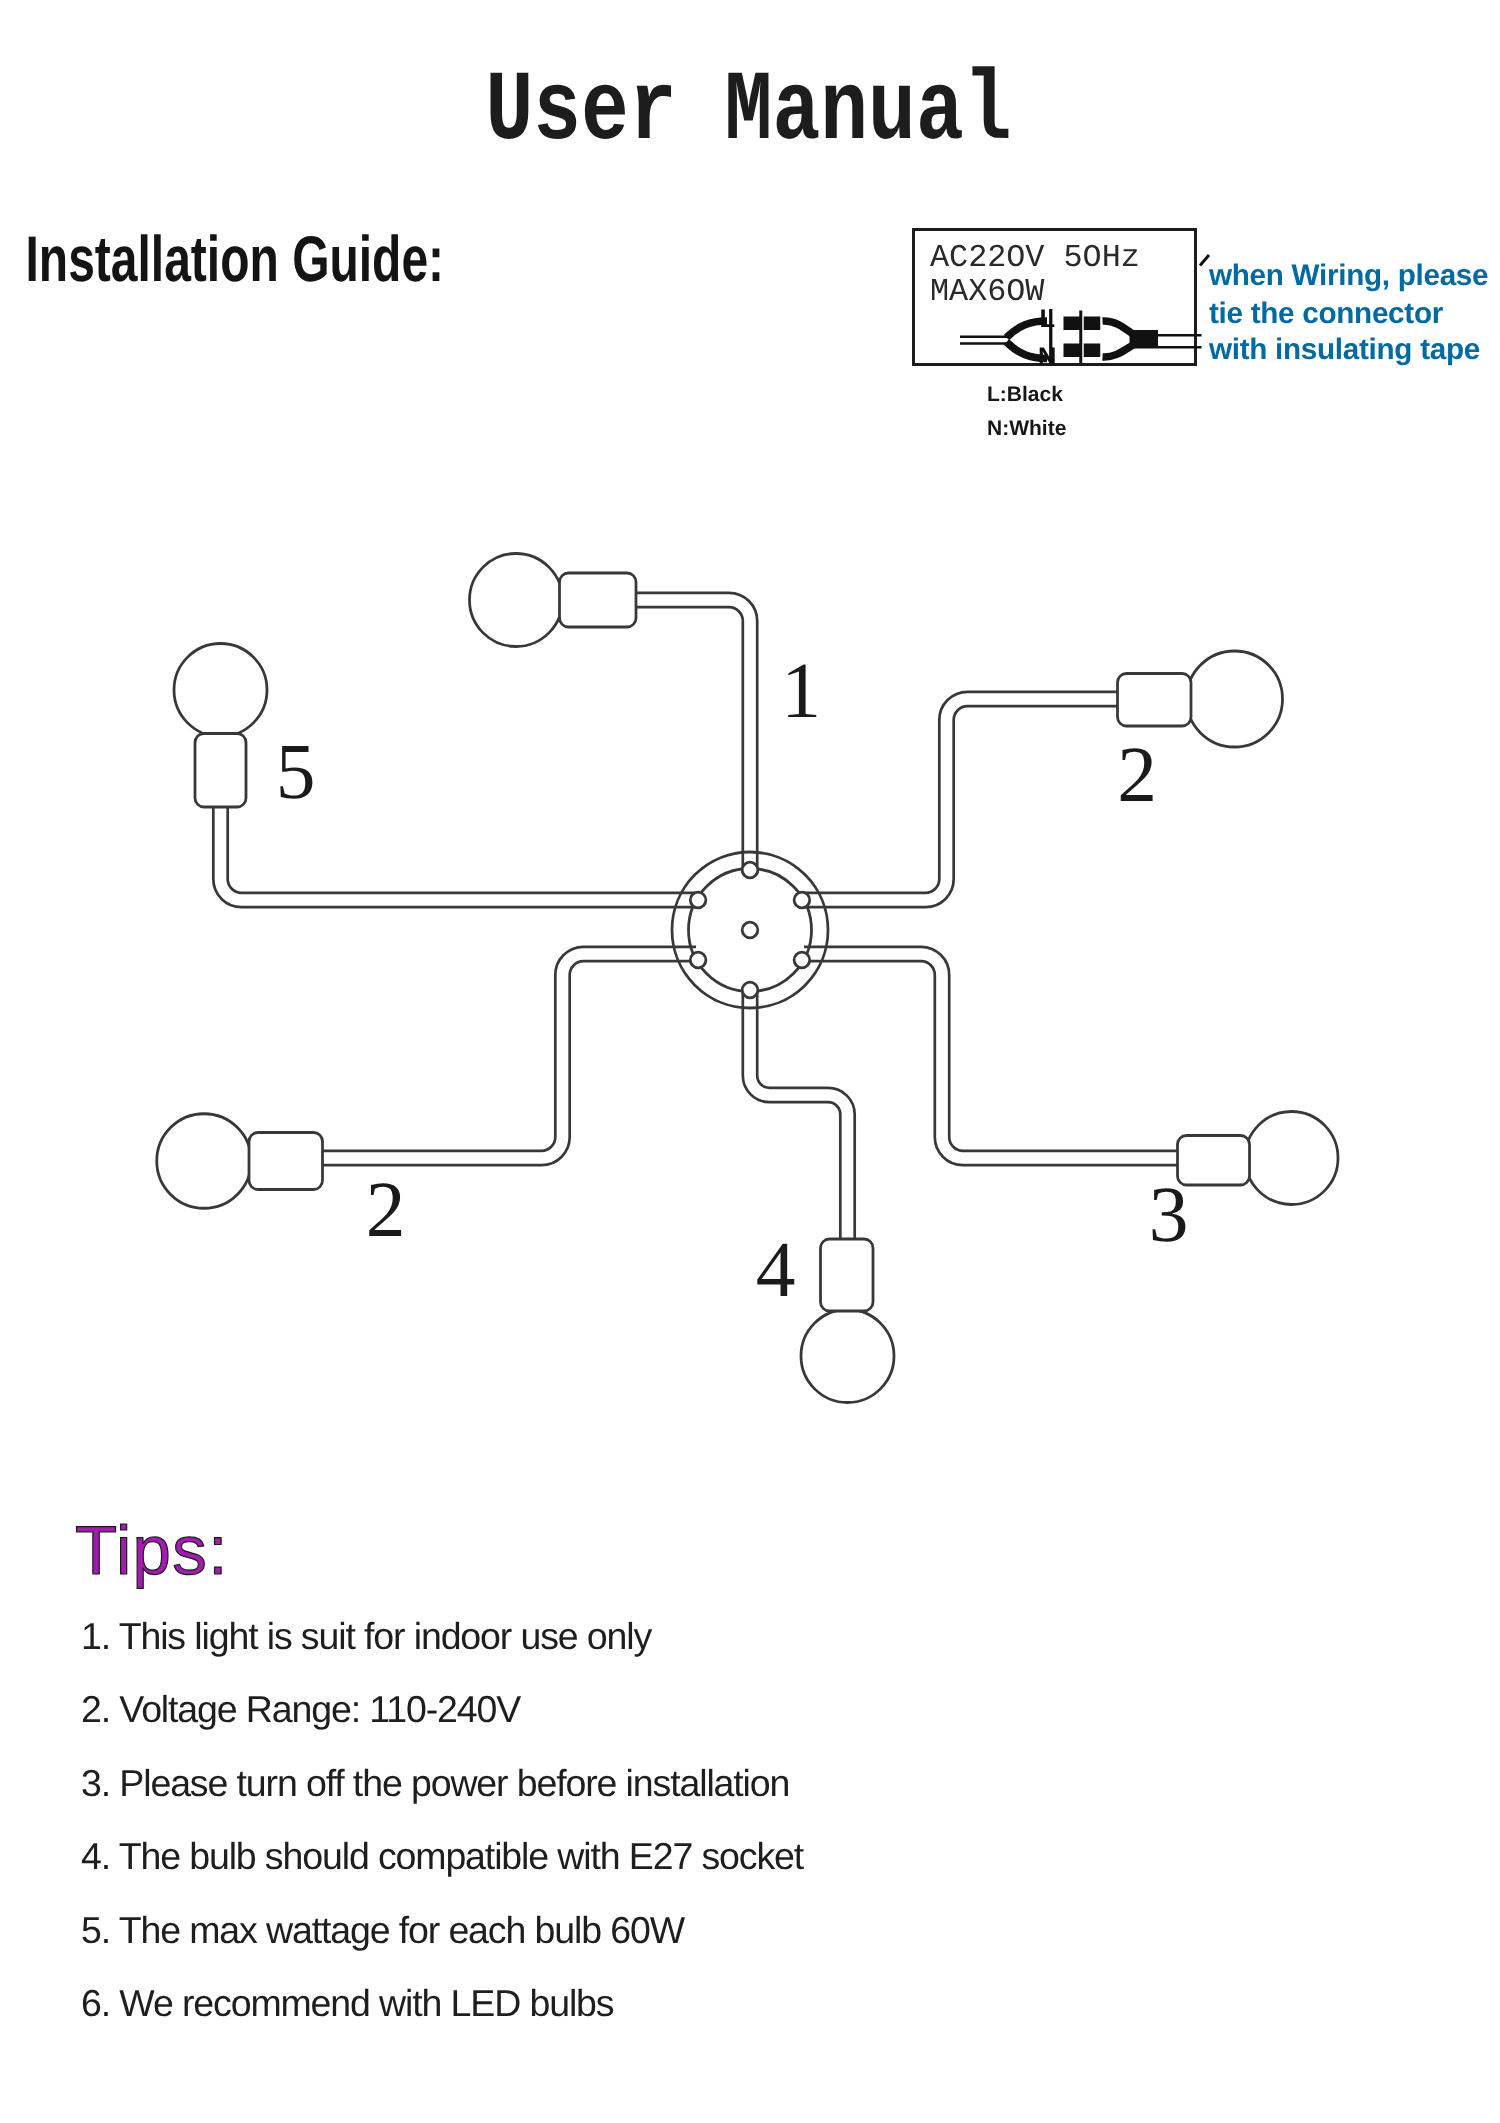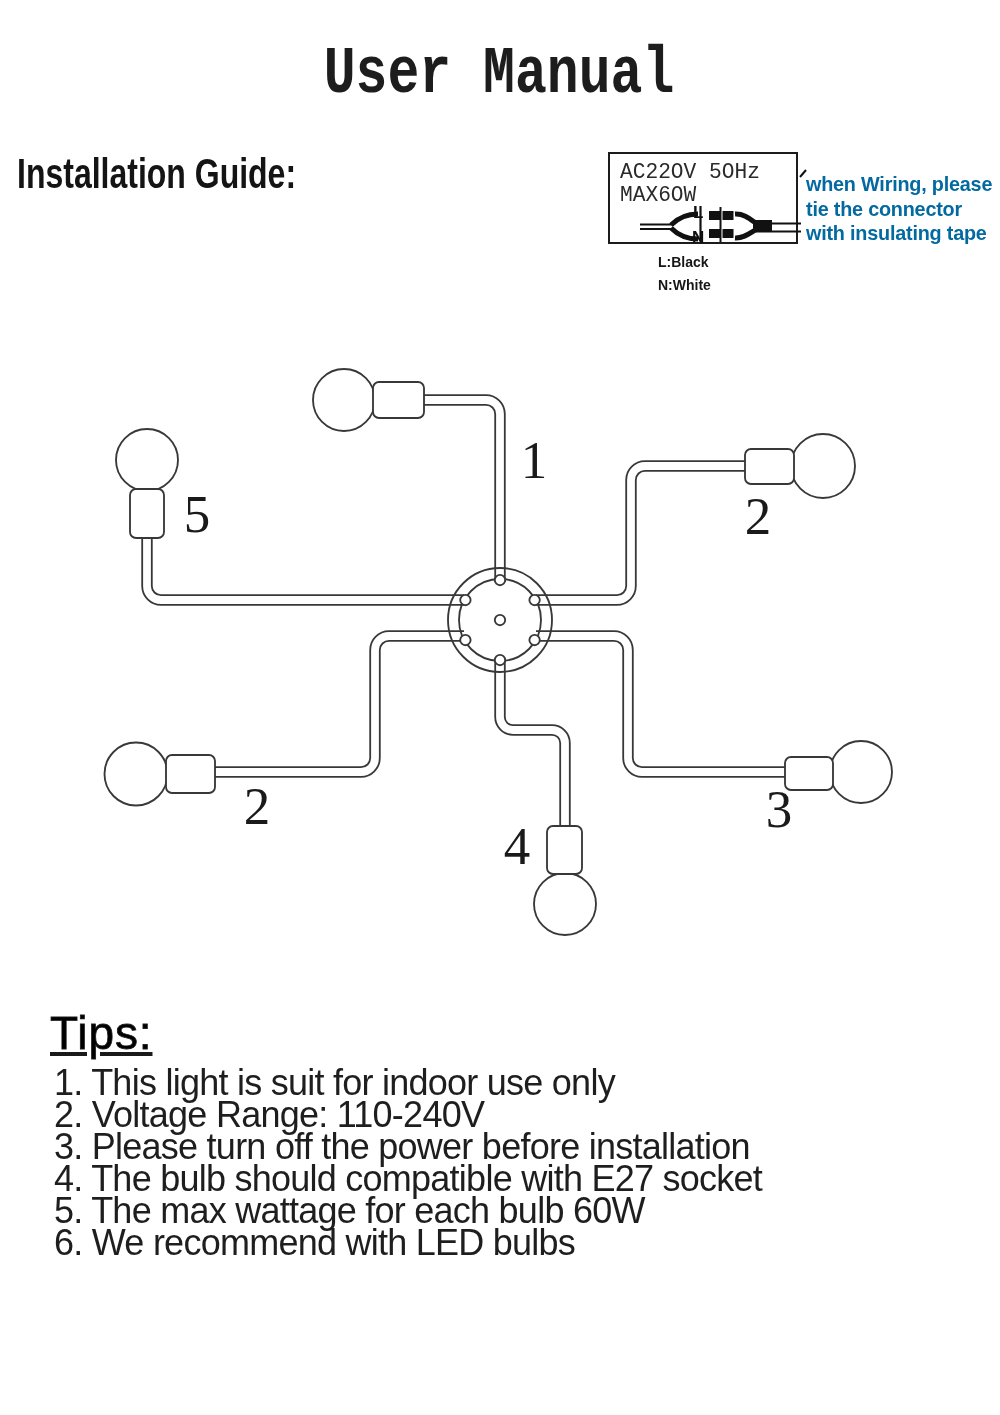--- a/index.html
+++ b/index.html
@@ -142,21 +142,21 @@
 
   <text x="197" y="532" font-family="Liberation Serif" font-size="53" fill="#1a1a1a" stroke="none" text-anchor="middle">5</text>
 
   <text x="257" y="824" font-family="Liberation Serif" font-size="53" fill="#1a1a1a" stroke="none" text-anchor="middle">2</text>
 
   <text x="517" y="864" font-family="Liberation Serif" font-size="53" fill="#1a1a1a" stroke="none" text-anchor="middle">4</text>
 
   <text x="779" y="827" font-family="Liberation Serif" font-size="53" fill="#1a1a1a" stroke="none" text-anchor="middle">3</text>
 </svg>
 
-<div class="abs" style="left:50px;top:1010px;font-size:46px;line-height:46px;color:#000000;letter-spacing:0.9px;text-decoration:underline;
+<div class="abs" style="left:50px;top:1010px;font-size:46px;line-height:46px;color:#a21caf;letter-spacing:0.9px;
      -webkit-text-stroke:0.8px #1a1a1a;">Tips:</div>
 
-<div class="abs" style="left:54px;top:1067px;font-size:36px;line-height:32px;color:#1e1e1e;letter-spacing:-0.75px;white-space:pre;">1. This light is suit for indoor use only
+<div class="abs" style="left:54px;top:1067px;font-size:25px;line-height:49px;color:#1e1e1e;letter-spacing:-0.75px;white-space:pre;">1. This light is suit for indoor use only
 2. Voltage Range: 110-240V
 3. Please turn off the power before installation
 4. The bulb should compatible with E27 socket
 5. The max wattage for each bulb 60W
 6. We recommend with LED bulbs</div>
 
 </body></html>

